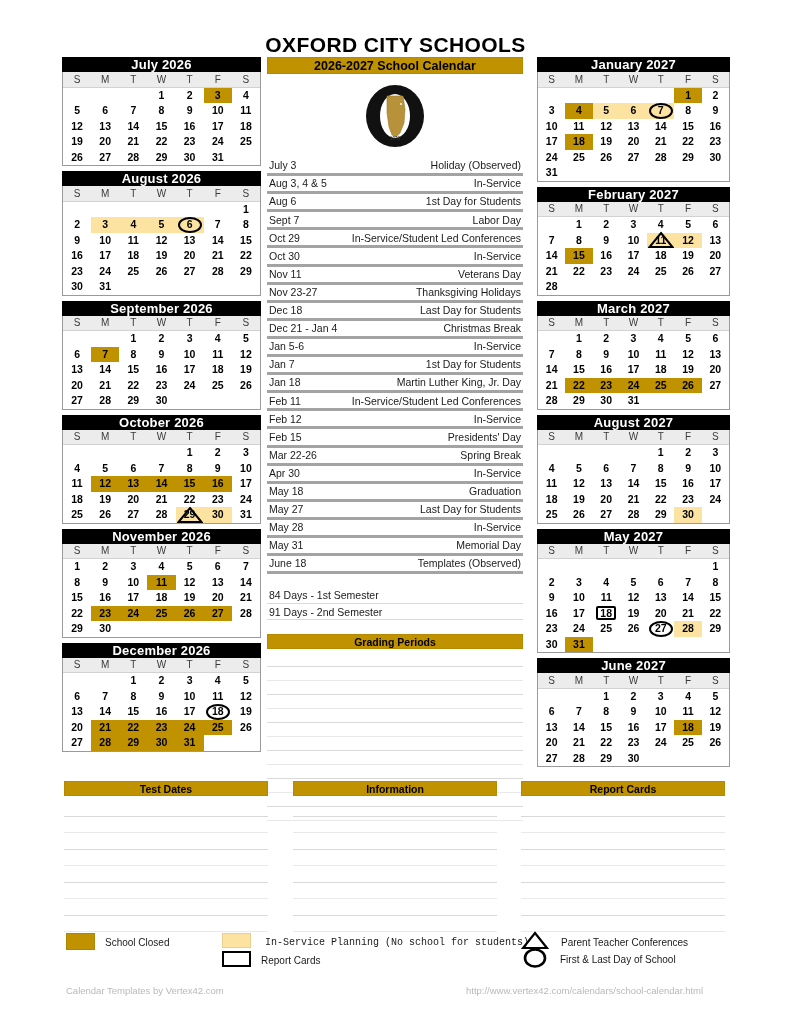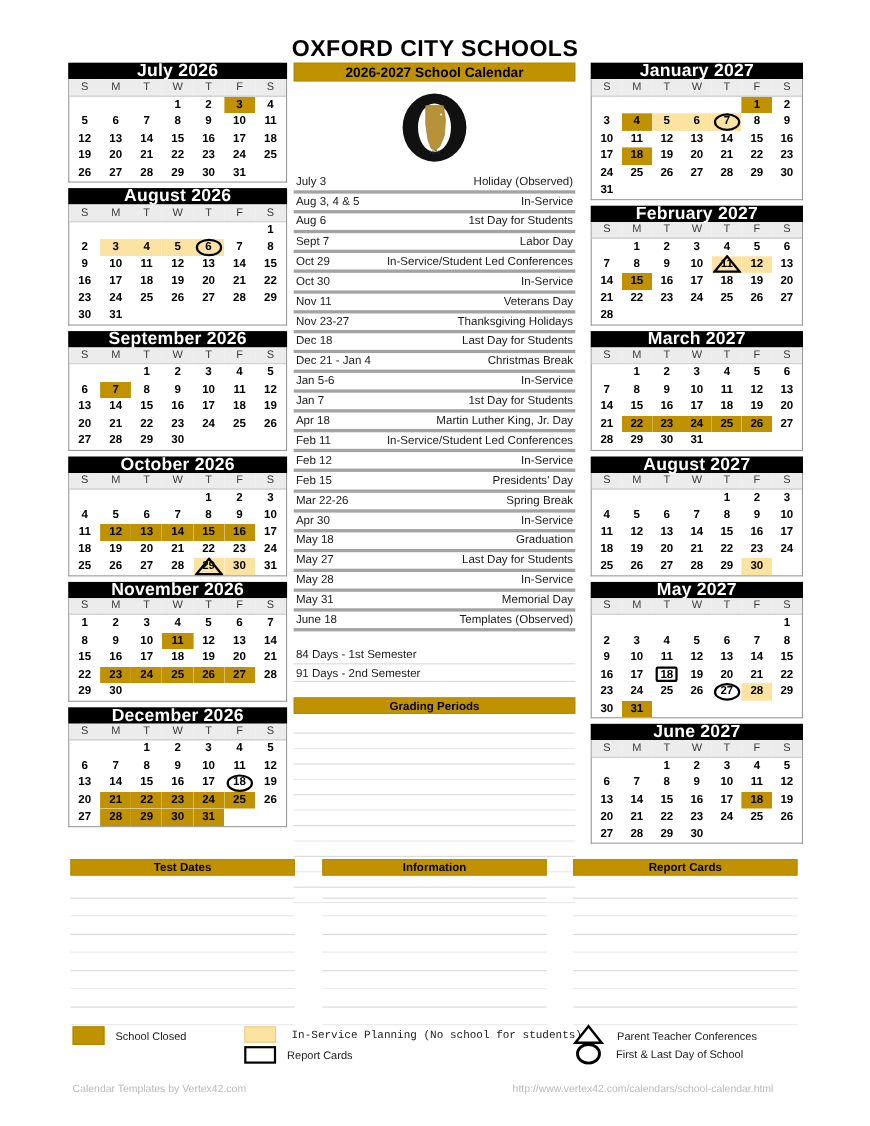--- a/index.html
+++ b/index.html
@@ -41,21 +41,21 @@
     width: 100%;
     border: 1px solid #9a9a9a;
     border-top: none;
     background: #fff;
     margin-bottom: 0px;
   }
   .month-wrap { margin-bottom: 5px; }
   .month-title {
     background: #000;
     color: #fff;
-    font-size: 16px;
+    font-size: 13px;
     font-weight: bold;
     text-align: center;
     line-height: 15px;
     height: 15px;
     letter-spacing: .2px;
   }
   table.cal {
     width: 100%;
     border-collapse: collapse;
     table-layout: fixed;
@@ -658,21 +658,21 @@
         </div>
         <div class="ev">
           <span class="d">Jan 5-6</span>
           <span class="t">In-Service</span>
         </div>
         <div class="ev">
           <span class="d">Jan 7</span>
           <span class="t">1st Day for Students</span>
         </div>
         <div class="ev">
-          <span class="d">Apr 18</span>
+          <span class="d">Jan 18</span>
           <span class="t">Martin Luther King, Jr. Day</span>
         </div>
         <div class="ev">
           <span class="d">Feb 11</span>
           <span class="t">In-Service/Student Led Conferences</span>
         </div>
         <div class="ev">
           <span class="d">Feb 12</span>
           <span class="t">In-Service</span>
         </div>

